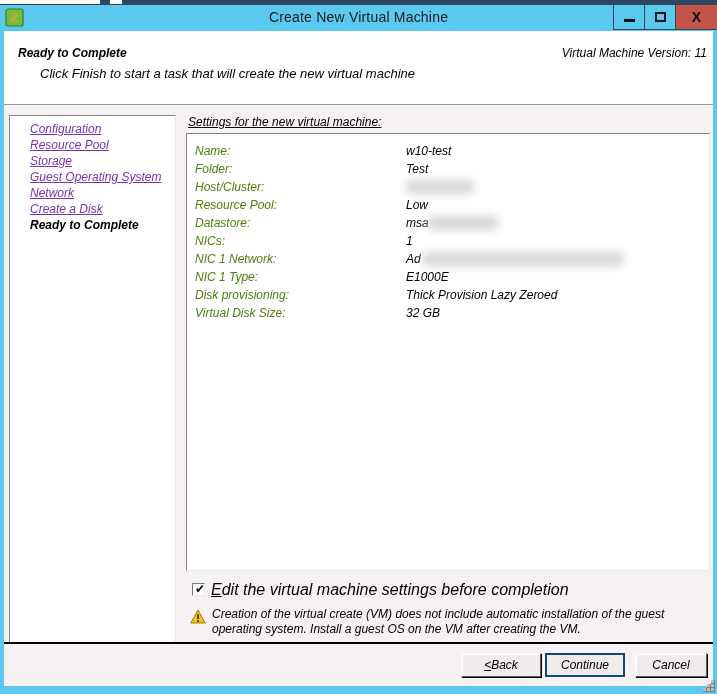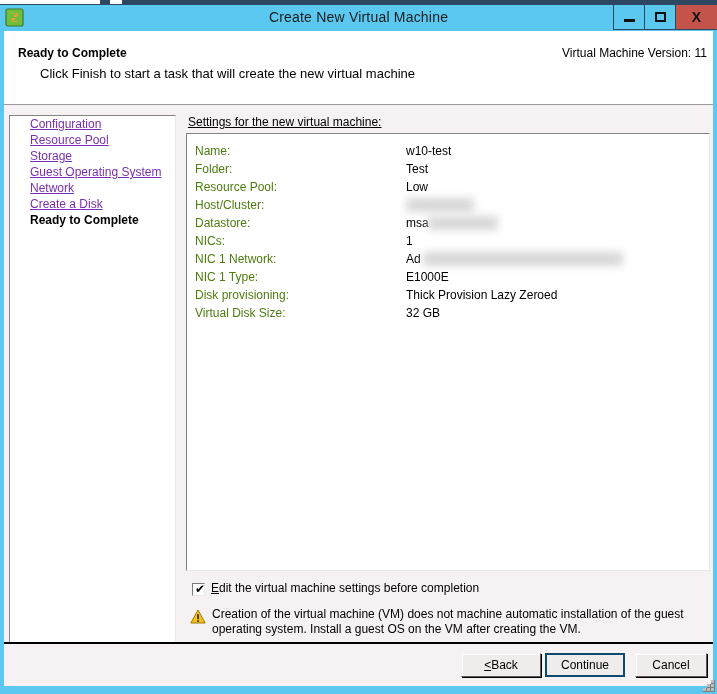--- a/index.html
+++ b/index.html
@@ -129,20 +129,21 @@
 
   
   .client-area {
     position: absolute;
     left: 4px;
     top: 26px;
     width: 709px;
     height: 655px;
     background: #f6f2f3;
     box-sizing: border-box;
+    font-style: italic;
   }
   .header {
     position: absolute;
     left: 0;
     top: 0;
     width: 709px;
     height: 74px;
     background: #ffffff;
     border-bottom: 1px solid #9a9a9a;
     box-sizing: border-box;
@@ -174,20 +175,21 @@
   .sidebar {
     position: absolute;
     left: 5px;
     top: 84px;
     width: 167px;
     height: 549px;
     background: #ffffff;
     border: 1px solid;
     border-color: #848484 #e8e8e8 #e8e8e8 #848484;
     box-sizing: border-box;
+    padding-top: 5px;
     overflow: hidden;
   }
   .nav-item {
     display: block;
     margin: 0 0 0 20px;
     padding: 0;
     height: 16px;
     line-height: 16px;
     font-size: 12px;
     color: #7730b0;
@@ -288,21 +290,21 @@
     top: -1px;
     font-size: 12px;
     line-height: 13px;
     color: #000;
     font-family: "DejaVu Sans", sans-serif;
   }
   .edit-label {
     position: absolute;
     left: 25px;
     top: 0;
-    font-size: 12px;
+    font-size: 16px;
     color: #000;
   }
   .edit-label .acc { text-decoration: underline; }
 
   .warn-row {
     position: absolute;
     left: 2px;
     top: 492px;
     width: 524px;
   }
@@ -439,27 +441,27 @@
           <div class="settings-rows" id="settings-rows">
               <div class="srow">
                 <span class="skey">Name:</span>
                 <span class="sval">w10-test</span>
               </div>
               <div class="srow">
                 <span class="skey">Folder:</span>
                 <span class="sval">Test</span>
               </div>
               <div class="srow">
-                <span class="skey">Resource Pool:</span>
-                <span class="sval">Low</span>
-              </div>
-              <div class="srow">
                 <span class="skey">Host/Cluster:</span>
                 <span class="sval"></span>
                 <span class="blur" style="left: 219px; top: 2px; width: 68px; height: 14px;"></span>
+              </div>
+              <div class="srow">
+                <span class="skey">Resource Pool:</span>
+                <span class="sval">Low</span>
               </div>
               <div class="srow">
                 <span class="skey">Datastore:</span>
                 <span class="sval">msa</span>
                 <span class="blur" style="left: 241px; top: 2px; width: 70px; height: 14px;"></span>
               </div>
               <div class="srow">
                 <span class="skey">NICs:</span>
                 <span class="sval">1</span>
               </div>
@@ -491,21 +493,21 @@
         </div>
 
         <div class="warn-row">
           <div class="warn-icon">
             <svg width="16" height="15" viewBox="0 0 16 15">
               <path d="M8 1 L15.2 14 L0.8 14 Z" fill="#f5c21b" stroke="#9a7a08" stroke-width="1"></path>
               <rect x="7.2" y="5.2" width="1.7" height="5" fill="#3a2c00"></rect>
               <rect x="7.2" y="11.2" width="1.7" height="1.7" fill="#3a2c00"></rect>
             </svg>
           </div>
-          <div class="warn-text">Creation of the virtual machine (VM) does not machine automatic installation of the guest operating system. Install a guest OS on the VM after creating the VM.</div>
+          <div class="warn-text">Creation of the virtual create (VM) does not include automatic installation of the guest operating system. Install a guest OS on the VM after creating the VM.</div>
         </div>
       </div>
 
       <div class="footer">
         <div class="btn back">
             <span class="acc">&lt;</span>
             <span> Back</span>
           </div>
         <div class="btn primary">Continue</div>
         <div class="btn cancel">Cancel</div>

